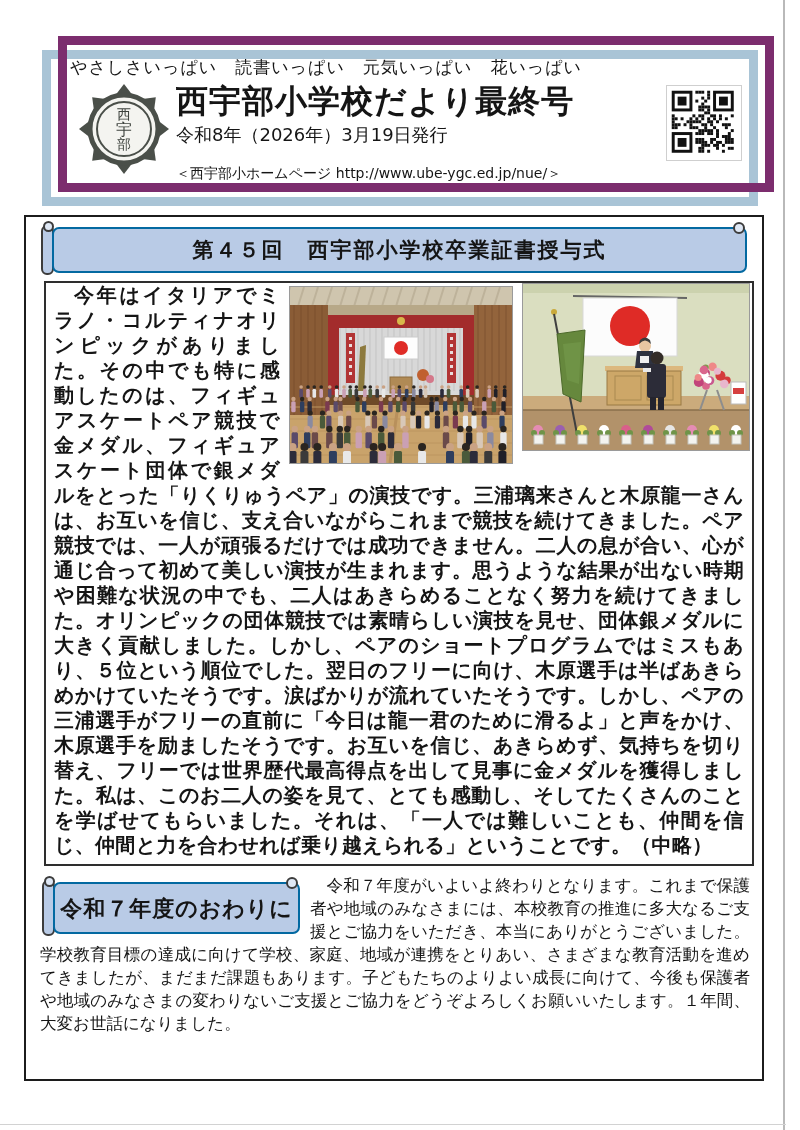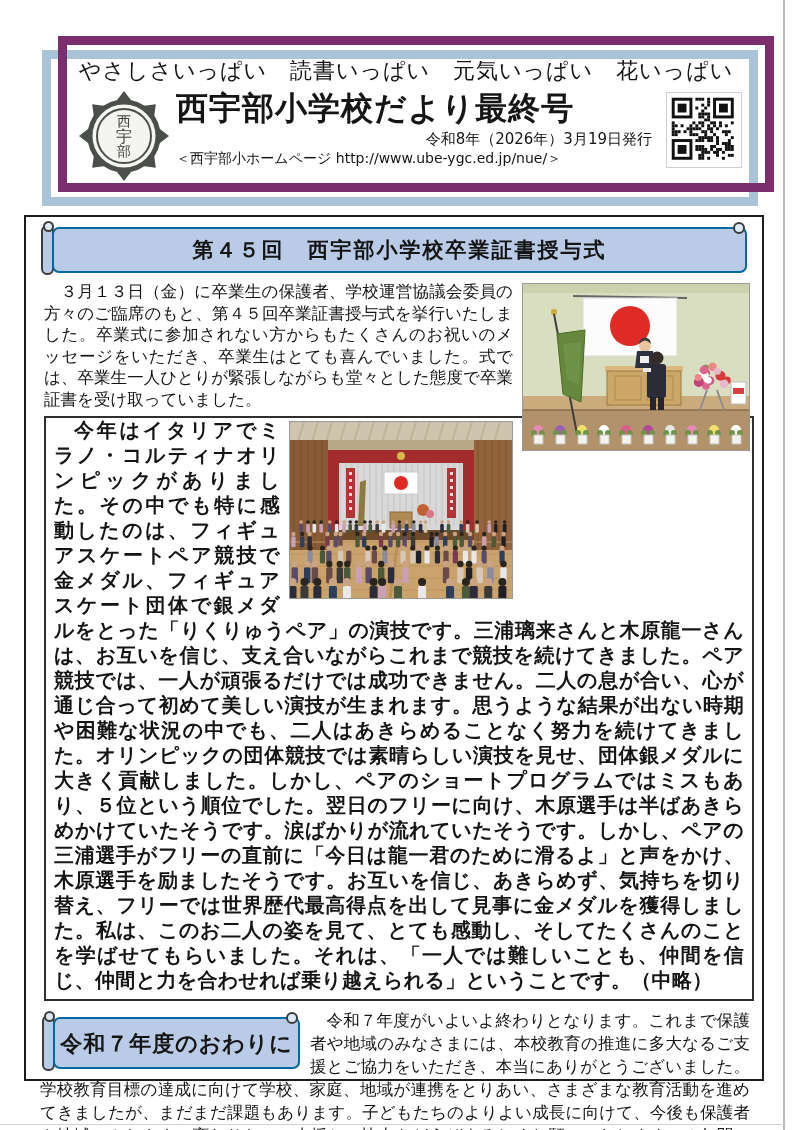--- a/index.html
+++ b/index.html
@@ -10,27 +10,27 @@
   }
   
   .page-edge-right{position:absolute;left:783px;top:0;width:2px;height:1130px;background:#b9b9b9;}
   .page-edge-bottom{position:absolute;left:0;top:1124px;width:786px;height:1px;background:#d2d2d2;}
 
   
   .header{position:absolute;left:26px;top:36px;width:740px;height:168px;}
   .frame-blue{position:absolute;left:16px;top:14px;width:698px;height:138px;border:9px solid #a9c4d6;z-index:1;}
   .frame-purple{position:absolute;left:32px;top:0;width:698px;height:138px;border:9px solid #7c2d6e;z-index:2;}
   .header-inner{position:absolute;left:44px;top:12px;width:672px;height:132px;z-index:3;}
-  .slogan{font-size:22px;letter-spacing:1px;text-align:center;margin-top:8px;white-space:nowrap;}
+  .slogan{font-size:17px;letter-spacing:1px;text-align:left;margin-top:8px;white-space:nowrap;}
   .header-row{display:flex;align-items:flex-start;margin-top:4px;}
   .emblem{width:92px;height:92px;flex:0 0 auto;margin-left:8px;}
   .title-col{flex:1 1 auto;min-width:0;padding-left:6px;}
   .paper-title{font-size:32px;font-weight:700;letter-spacing:1px;white-space:nowrap;line-height:1.15;}
-  .issue-date{font-size:15px;text-align:right;padding-right:14px;margin-top:3px;white-space:nowrap;}
-  .homepage{font-size:14px;margin-top:1px;white-space:nowrap;}
+  .issue-date{font-size:18px;padding-right:14px;margin-top:3px;white-space:nowrap;}
+  .homepage{font-size:14px;margin-top:18px;white-space:nowrap;}
   .qr-box{flex:0 0 auto;width:70px;height:70px;background:#fff;border:1px solid #cfcfcf;margin-top:2px;padding:2px;}
 
   
   .content-box{
     position:absolute;left:24px;top:215px;width:740px;height:866px;
     border:2px solid #1c1c1c;box-sizing:border-box;background:#fff;
   }
 
   
   .banner{position:relative;}
@@ -321,21 +321,20 @@
           <rect x="165" y="151" width="9" height="9" fill="#f3f3ef" stroke="#c4c4bc"></rect>
           <circle cx="191" cy="146" r="5" fill="#f0e06a"></circle>
           <circle cx="187" cy="149" r="3" fill="#6f9448"></circle>
           <circle cx="195" cy="149" r="3" fill="#6f9448"></circle>
           <rect x="187" y="151" width="9" height="9" fill="#f3f3ef" stroke="#c4c4bc"></rect>
           <circle cx="213" cy="146" r="5" fill="#ffffff"></circle>
           <circle cx="209" cy="149" r="3" fill="#6f9448"></circle>
           <circle cx="217" cy="149" r="3" fill="#6f9448"></circle>
           <rect x="209" y="151" width="9" height="9" fill="#f3f3ef" stroke="#c4c4bc"></rect>
         </svg>
-      <p>３月１３日（金）に卒業生の保護者、学校運営協議会委員の方々のご臨席のもと、第４５回卒業証書授与式を挙行いたしました。卒業式に参加されない方からもたくさんのお祝いのメッセージをいただき、卒業生はとても喜んでいました。式では、卒業生一人ひとりが緊張しながらも堂々とした態度で卒業証書を受け取っていました。</p>
     </div>
 
     <div class="speech-box">
       <svg class="photo2" viewBox="0 0 222 176" id="photo2-svg">
           <rect width="222" height="176" fill="#c9a36b"></rect>
           <rect width="222" height="26" fill="#cfc5ae"></rect>
           <line x1="0" y1="0" x2="-8" y2="26" stroke="#bdb29a" stroke-width="2"></line>
           <line x1="14" y1="0" x2="6" y2="26" stroke="#bdb29a" stroke-width="2"></line>
           <line x1="28" y1="0" x2="20" y2="26" stroke="#bdb29a" stroke-width="2"></line>
           <line x1="42" y1="0" x2="34" y2="26" stroke="#bdb29a" stroke-width="2"></line>

